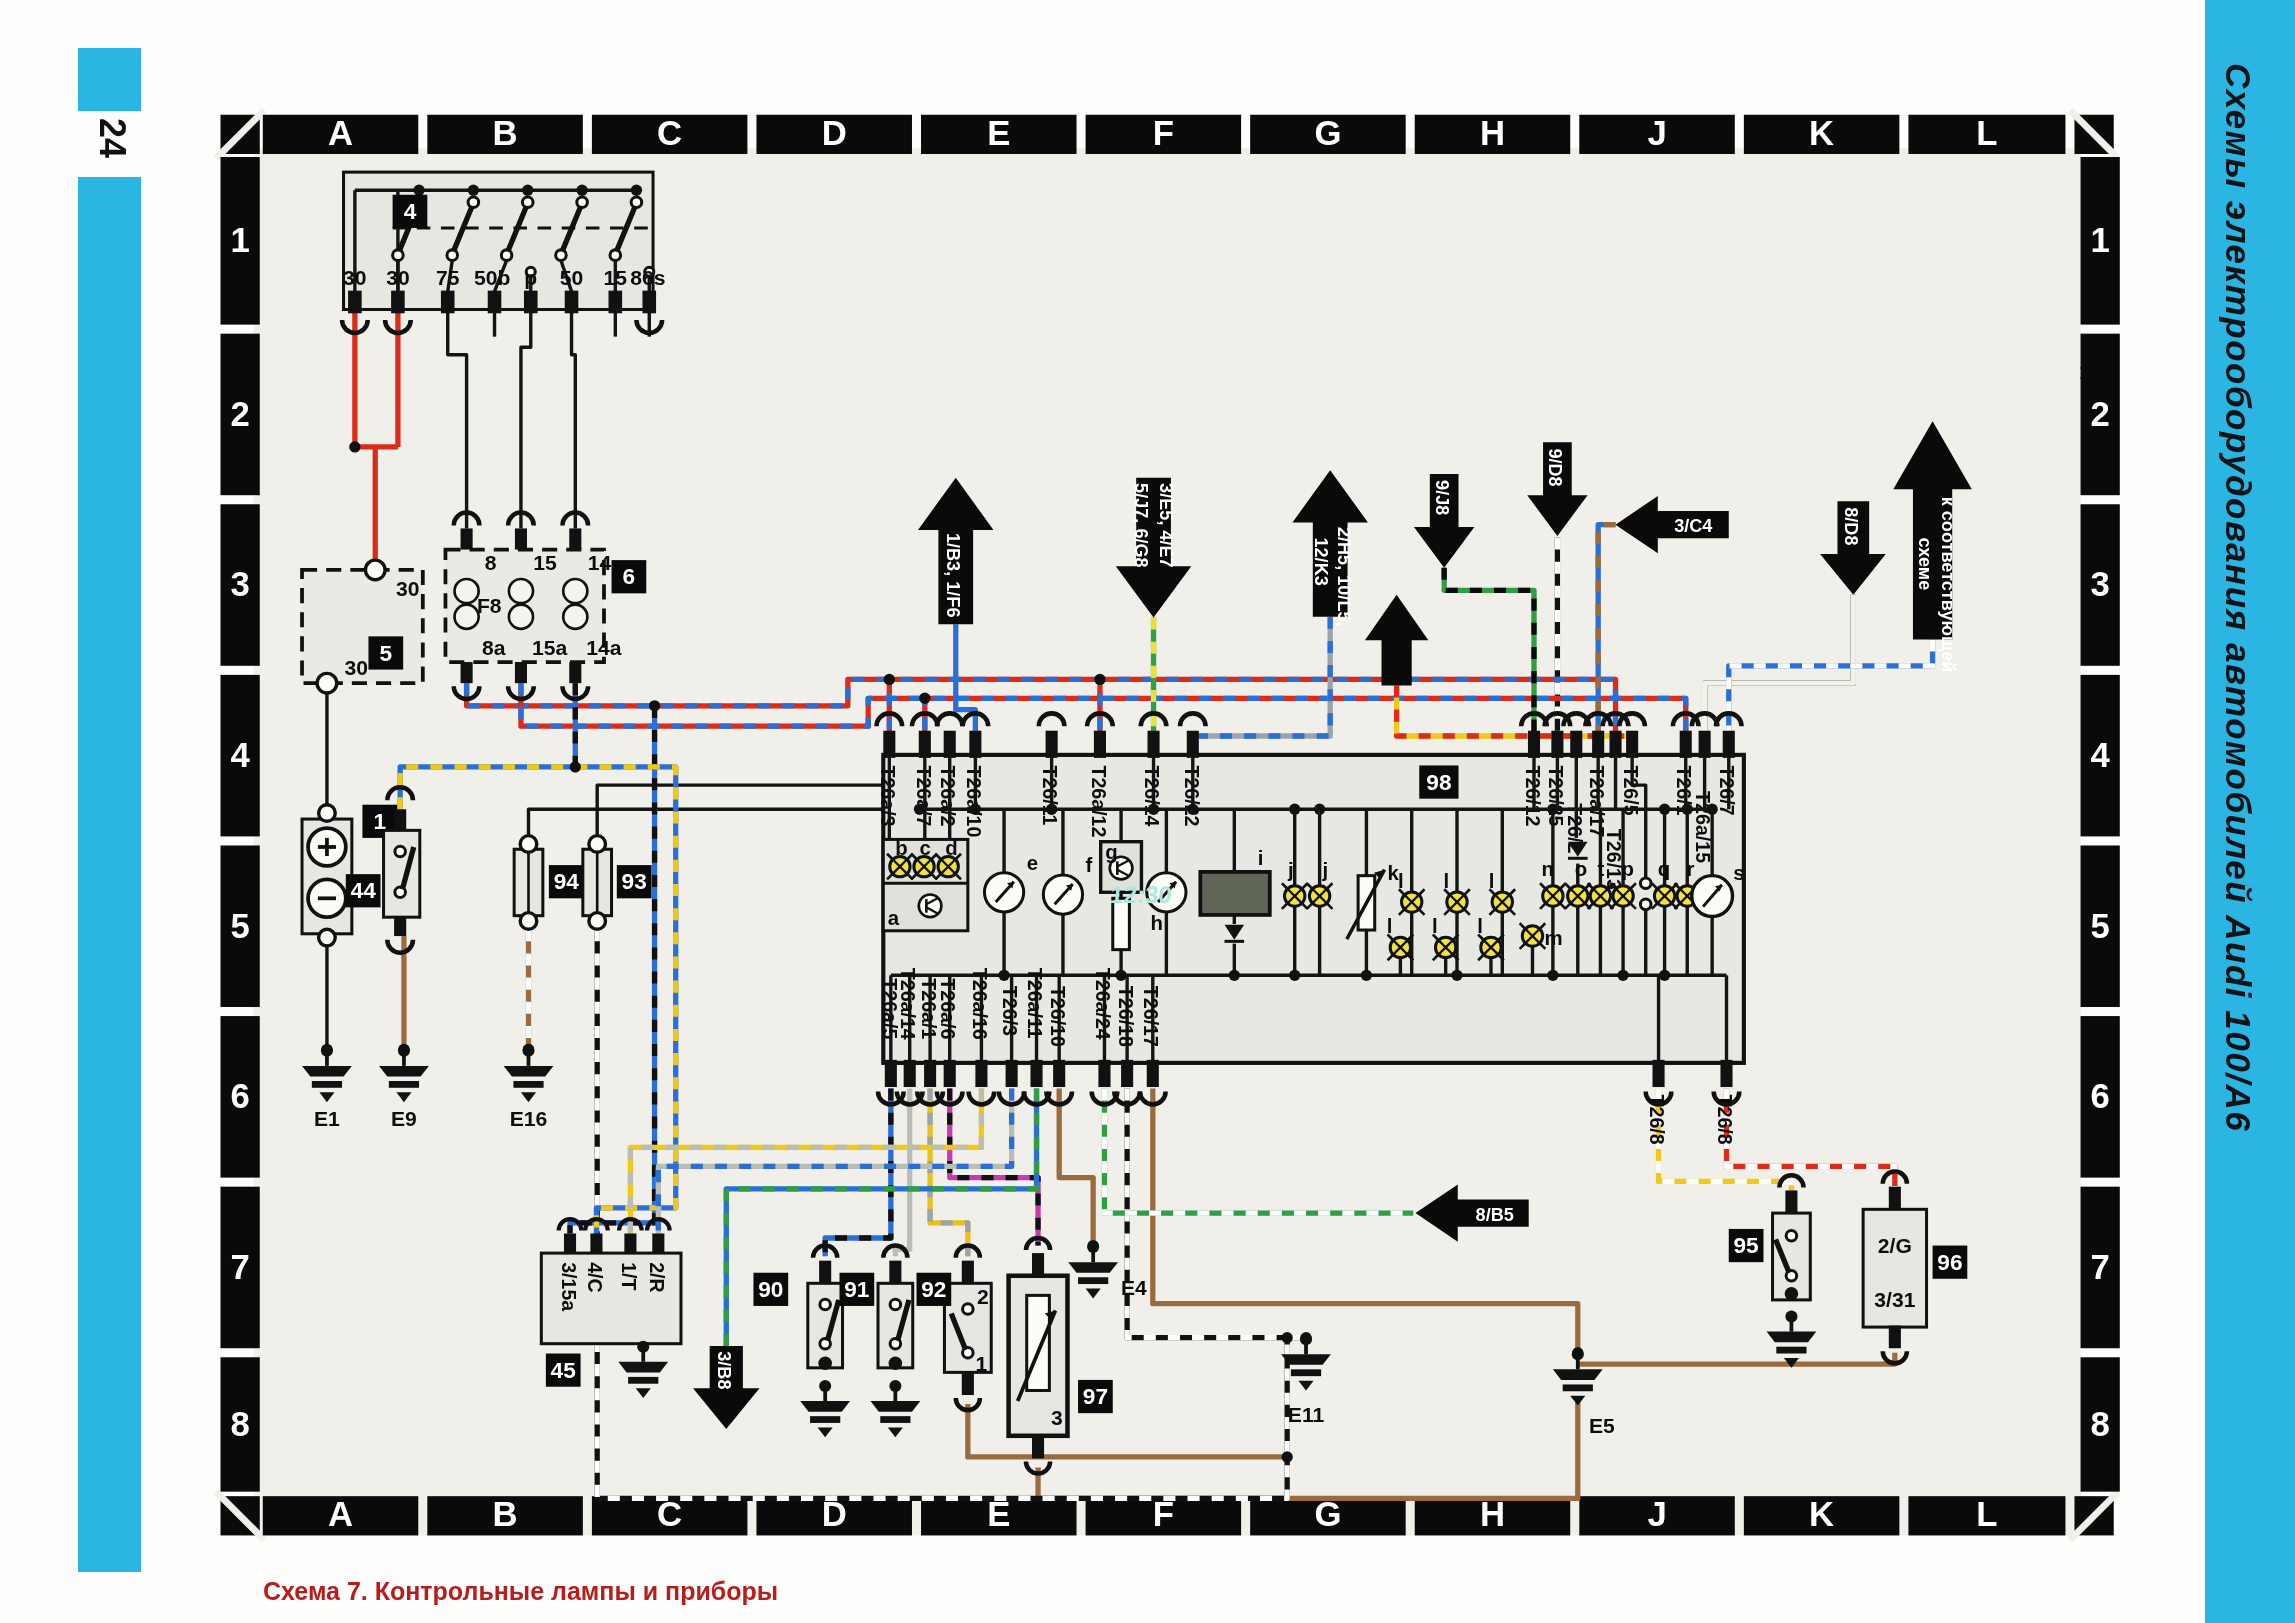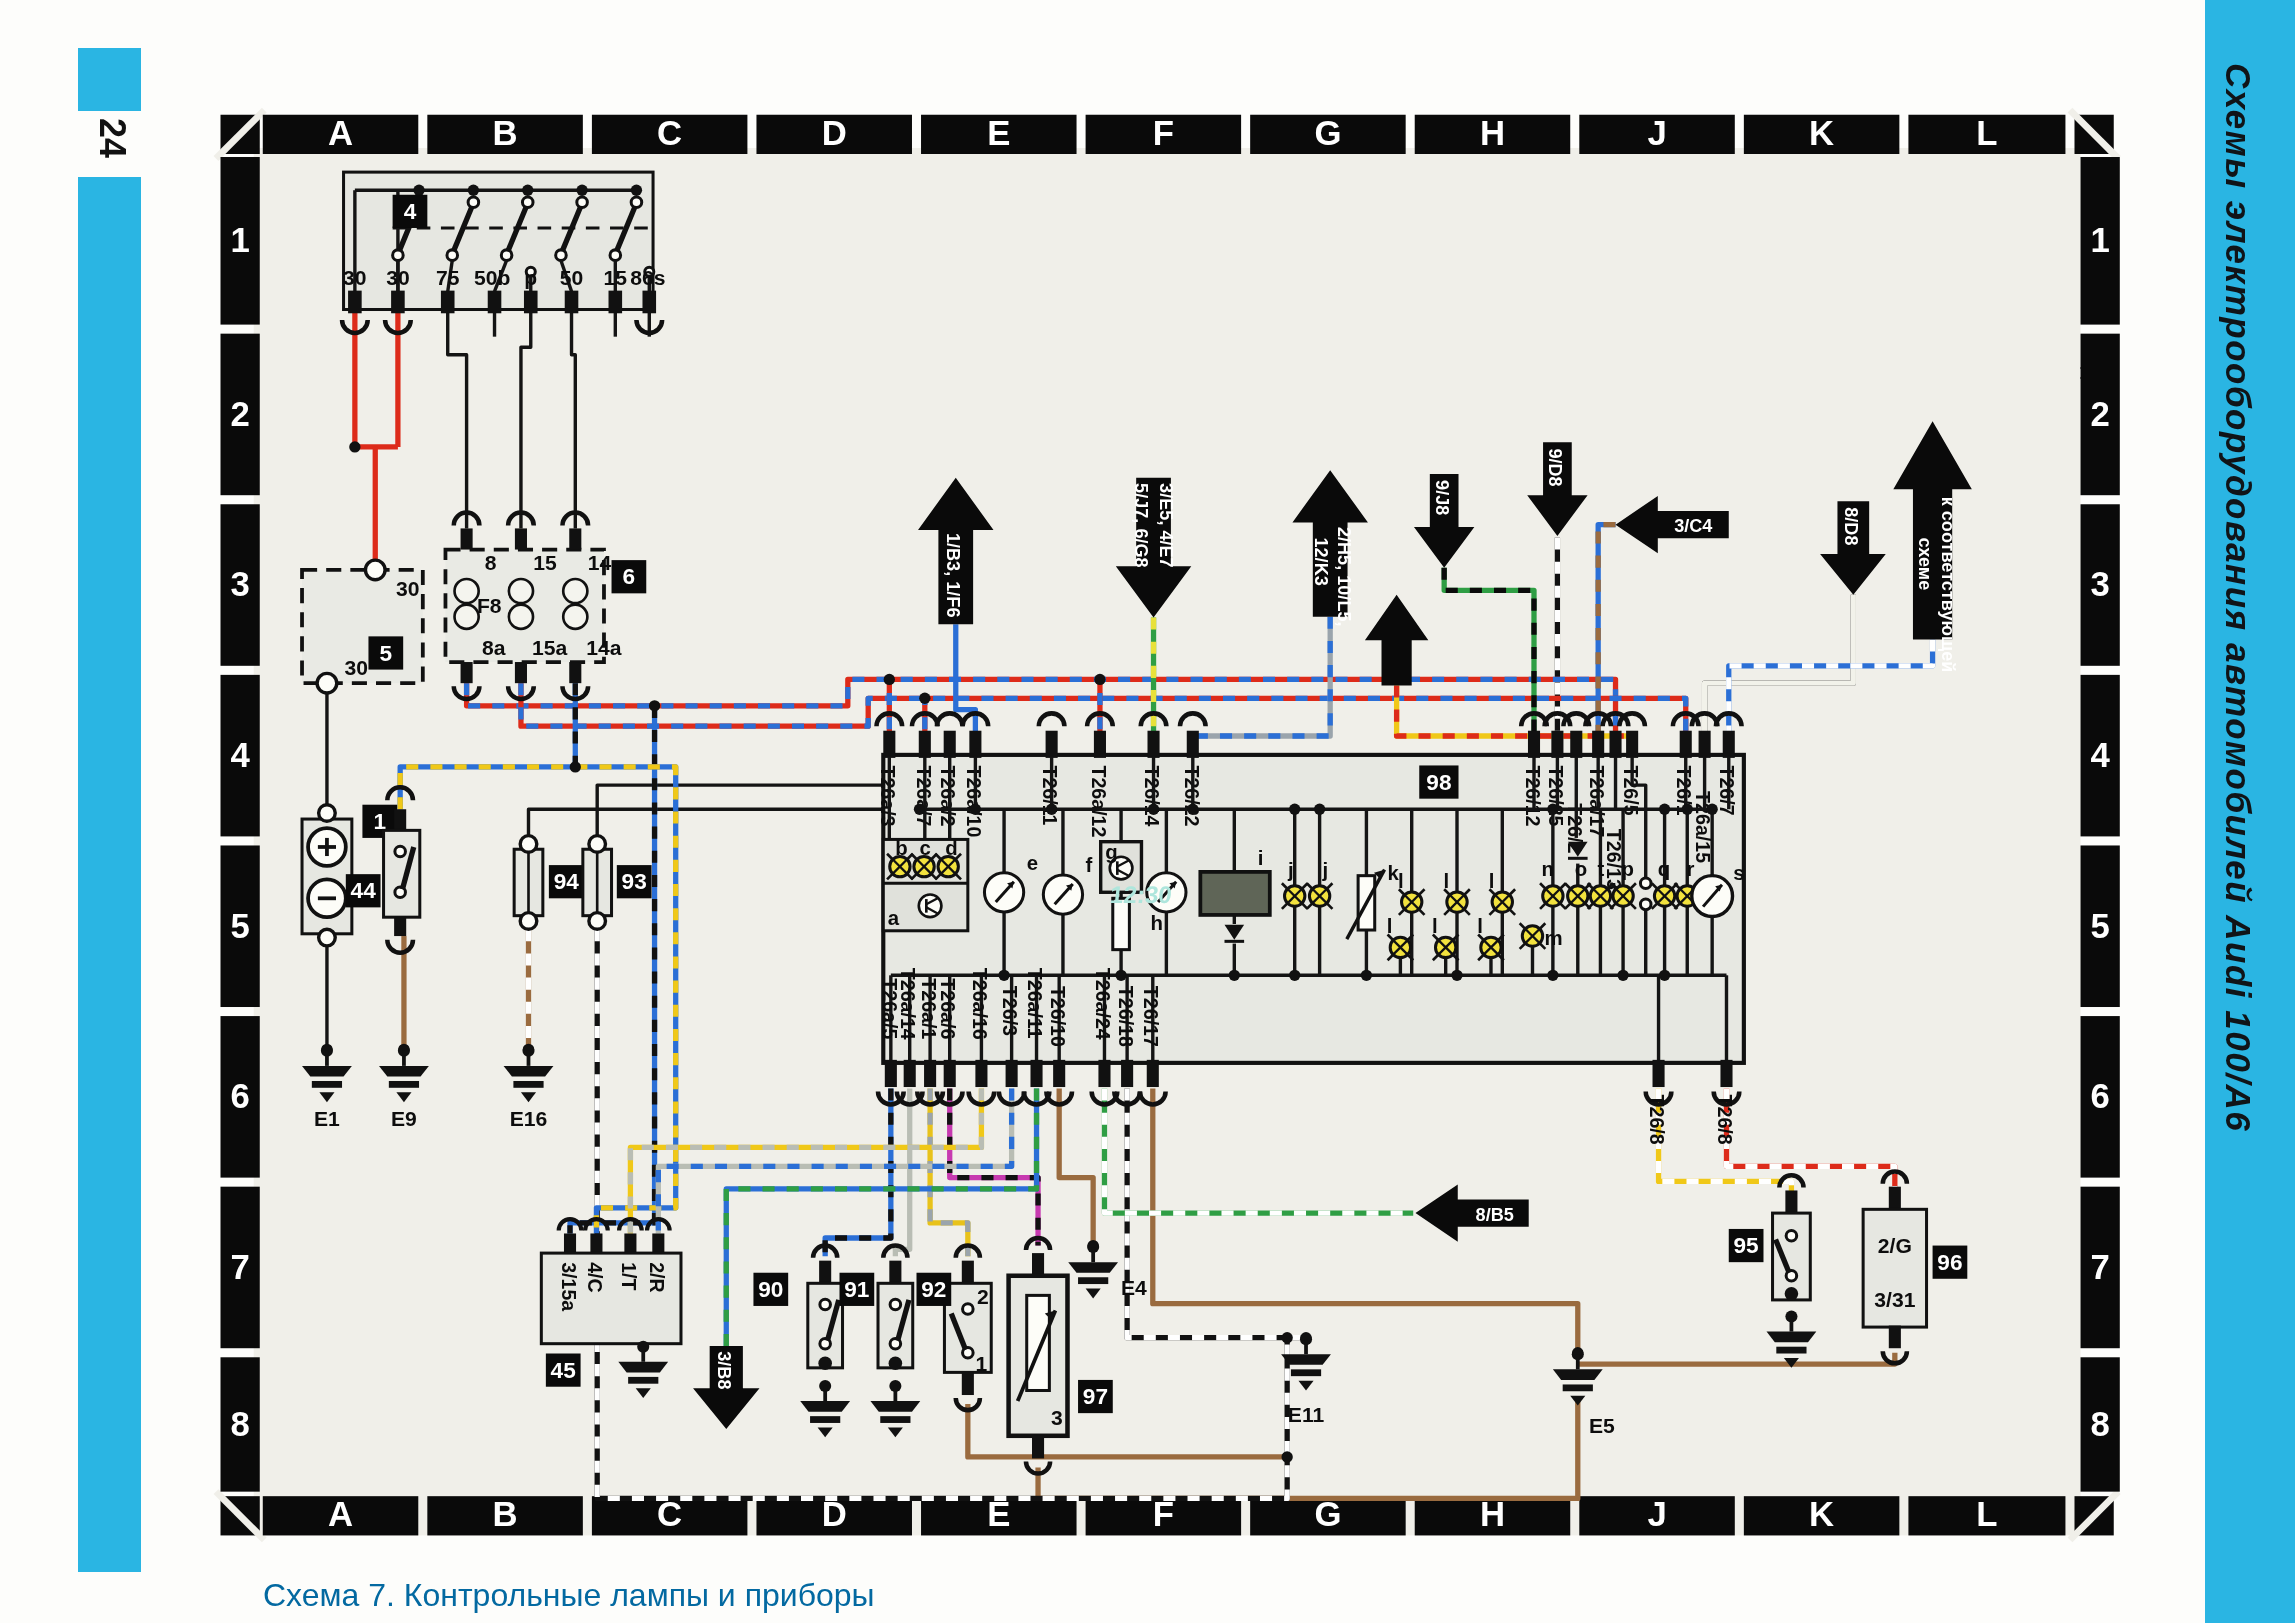--- a/index.html
+++ b/index.html
@@ -1,21 +1,21 @@
 <!DOCTYPE html>
 <html style="font-size:12px"><head>
 <meta charset="utf-8">
 <style>
   html,body{margin:0;padding:0;background:#fff;}
   #stage{position:relative;width:2295px;height:1623px;background:#fdfdfb;overflow:hidden;
          font-family:"Liberation Sans",sans-serif;}
   .cyan{position:absolute;background:#2ab5e3;}
   .vtext{writing-mode:vertical-rl;font-style:italic;font-weight:bold;font-size:35px;color:#101418;letter-spacing:1.5px;}
   .pgnum{writing-mode:vertical-rl;font-weight:bold;font-size:36px;color:#111;}
-  .cap{position:absolute;font-weight:normal;font-size:32px;color:#0369a1;}
+  .cap{position:absolute;font-weight:bold;font-size:25px;color:#b91c1c;}
   .leg{position:absolute;color:#0d0d0d;font-weight:bold;font-size:22px;white-space:pre;}
   .leg div{height:26px;line-height:26px;}
   .leg.c2 div{height:22.7px;line-height:22.7px;}
   .leg.c3 div{height:24px;line-height:24px;}
   .acap{position:absolute;font-weight:bold;font-size:22.7px;color:#0d0d0d;white-space:pre-line;line-height:23.4px;}
   .ghost{position:absolute;background:rgba(125,135,140,.22);}
   svg{position:absolute;left:0;top:0;}
   svg text{font-family:"Liberation Sans",sans-serif;}
   .w7{fill:none;stroke-width:7;stroke-linejoin:round;stroke-linecap:butt;}
   .w5{fill:none;stroke-width:4.5;stroke:#141414;stroke-linejoin:round;}

